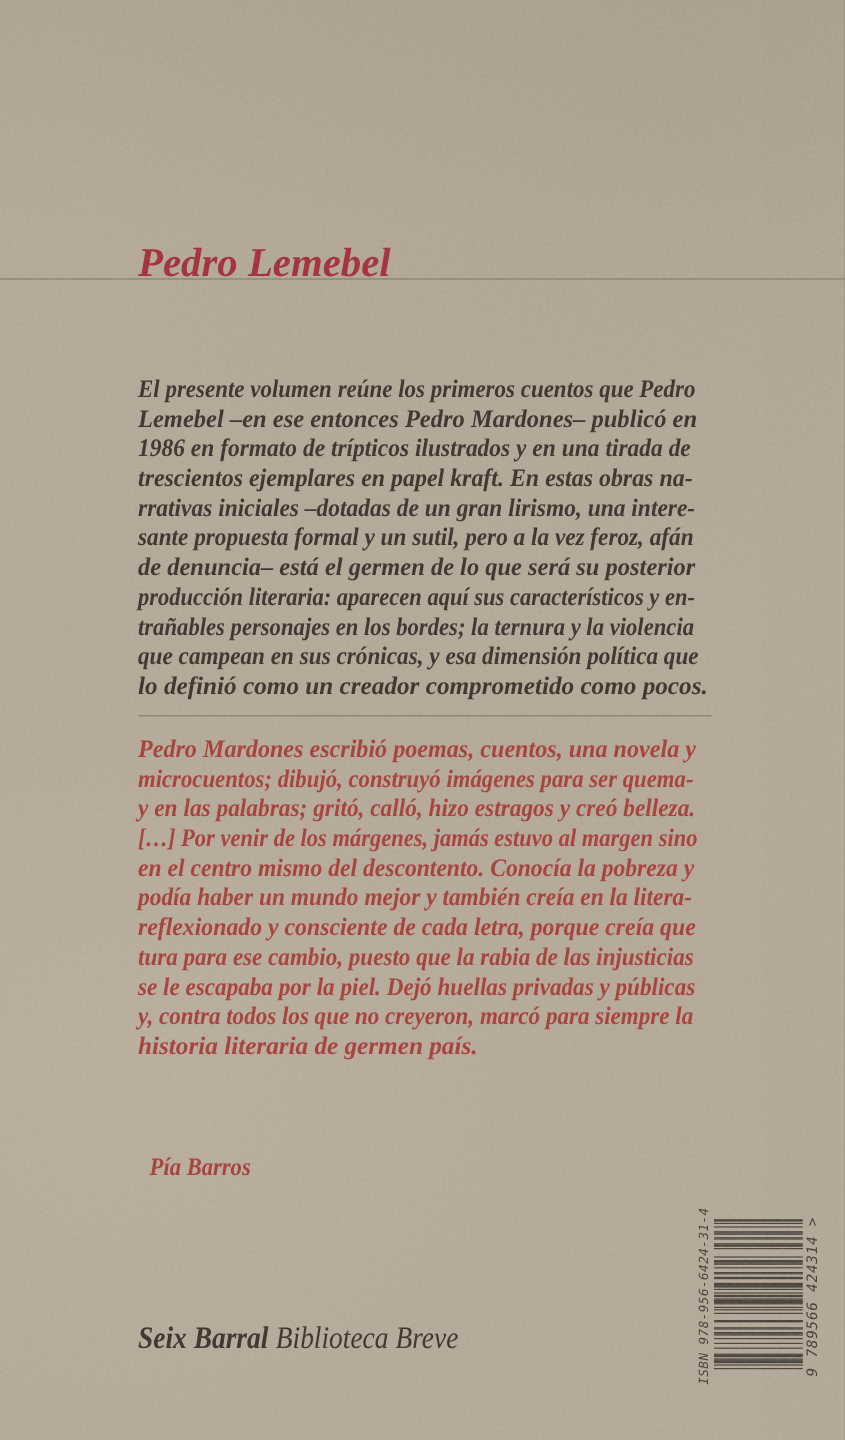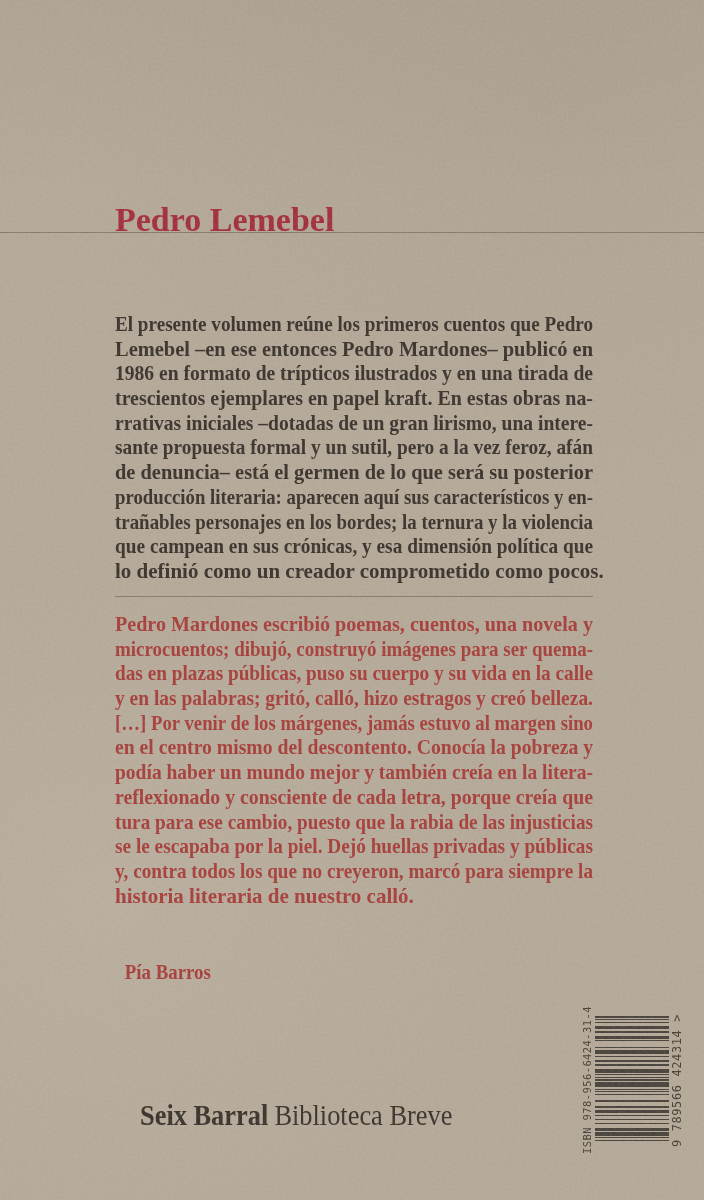--- a/index.html
+++ b/index.html
@@ -8,20 +8,21 @@
     position:relative;
     width:704px;height:1200px;
     margin:0 auto;
     background-color:#b3a796;
     background-image:
       linear-gradient(180deg, rgba(118,106,90,.10), rgba(0,0,0,0) 16%),
       radial-gradient(120% 55% at 80% 8%, rgba(125,113,96,.10), rgba(0,0,0,0) 60%),
       radial-gradient(90% 45% at 15% 75%, rgba(255,250,240,.07), rgba(0,0,0,0) 65%);
     overflow:hidden;
     font-family:"Liberation Serif", serif;
+    font-style:italic;
   }
   .grain{position:absolute;left:0;top:0;z-index:6;pointer-events:none;}
   .rule{position:absolute;height:1px;background:#6f6557;opacity:.75;z-index:2;}
   #rule-top{left:0;width:704px;top:232px;}
   #rule-mid{left:115px;width:478px;top:596px;}
   .author{
     position:absolute;left:115px;top:203px;z-index:3;
     font-size:34px;line-height:34px;font-weight:700;color:#a02231;
     white-space:nowrap;
   }
@@ -36,21 +37,21 @@
   #synopsis{font-weight:700;}
   .jline{height:24.7px;line-height:24.7px;font-size:21px;white-space:nowrap;overflow:visible;}
   .jline > span{display:inline-block;white-space:nowrap;}
   .attribution{
     position:absolute;left:115px;width:478px;top:960px;z-index:3;
     text-align:left;font-size:21px;line-height:24px;font-weight:700;color:#a43431;
   }
   .attribution > span{display:inline-block;white-space:nowrap;}
   .publisher{
     position:absolute;left:115px;top:1100px;z-index:3;
-    font-size:30px;line-height:30px;color:#2f2822;white-space:nowrap;margin-left:25px;
+    font-size:26px;line-height:30px;color:#2f2822;white-space:nowrap;
   }
   .publisher .imprint{font-weight:700;}
   .publisher .collection{font-weight:400;margin-left:7px;}
   .publisher > span.fitbox{display:inline-block;white-space:nowrap;}
   
   #barcode{
     position:absolute;left:579px;top:1010px;width:106px;height:140px;z-index:3;
     display:flex;flex-direction:row;align-items:stretch;
   }
   .vtext{
@@ -92,30 +93,29 @@
       <div class="jline"><span style="transform-origin: left center; transform: scaleX(0.899527);">trañables personajes en los bordes; la ternura y la violencia</span></div>
       <div class="jline"><span style="transform-origin: left center; transform: scaleX(0.920614);">que campean en sus crónicas, y esa dimensión política que</span></div>
       <div class="jline"><span>lo definió como un creador comprometido como pocos.</span></div>
     </div>
 
   <div id="rule-mid" class="rule"></div>
 
   <div id="quote" class="para" style="color: rgb(164, 52, 49);">
       <div class="jline"><span style="transform-origin: left center; transform: scaleX(0.956897);">Pedro Mardones escribió poemas, cuentos, una novela y</span></div>
       <div class="jline"><span style="transform-origin: left center; transform: scaleX(0.902818);">microcuentos; dibujó, construyó imágenes para ser quema-</span></div>
-      <div class="jline"><span style="transform-origin: left center; transform: scaleX(0.917411);">das en plazas públicas, puso su cuerpo y su vida en la calle</span></div>
       <div class="jline"><span style="transform-origin: left center; transform: scaleX(0.926721);">y en las palabras; gritó, calló, hizo estragos y creó belleza.</span></div>
       <div class="jline"><span style="transform-origin: left center; transform: scaleX(0.893015);">[…] Por venir de los márgenes, jamás estuvo al margen sino</span></div>
       <div class="jline"><span style="transform-origin: left center; transform: scaleX(0.93691);">en el centro mismo del descontento. Conocía la pobreza y</span></div>
       <div class="jline"><span style="transform-origin: left center; transform: scaleX(0.929057);">podía haber un mundo mejor y también creía en la litera-</span></div>
       <div class="jline"><span style="transform-origin: left center; transform: scaleX(0.943033);">reflexionado y consciente de cada letra, porque creía que</span></div>
       <div class="jline"><span style="transform-origin: left center; transform: scaleX(0.915517);">tura para ese cambio, puesto que la rabia de las injusticias</span></div>
       <div class="jline"><span style="transform-origin: left center; transform: scaleX(0.918182);">se le escapaba por la piel. Dejó huellas privadas y públicas</span></div>
       <div class="jline"><span style="transform-origin: left center; transform: scaleX(0.91527);">y, contra todos los que no creyeron, marcó para siempre la</span></div>
-      <div class="jline"><span>historia literaria de nuestro calló.</span></div>
+      <div class="jline"><span>historia literaria de germen país.</span></div>
     </div>
 
   <div class="attribution" style="color: rgb(164, 52, 49);">
     <span style="transform-origin: right center; transform: scaleX(0.897148);">Pía Barros</span>
   </div>
 
   <div id="barcode">
     <div id="isbn-label" class="vtext">ISBN 978-956-6424-31-4</div>
     <div id="bars">
         <div class="module on"></div>

